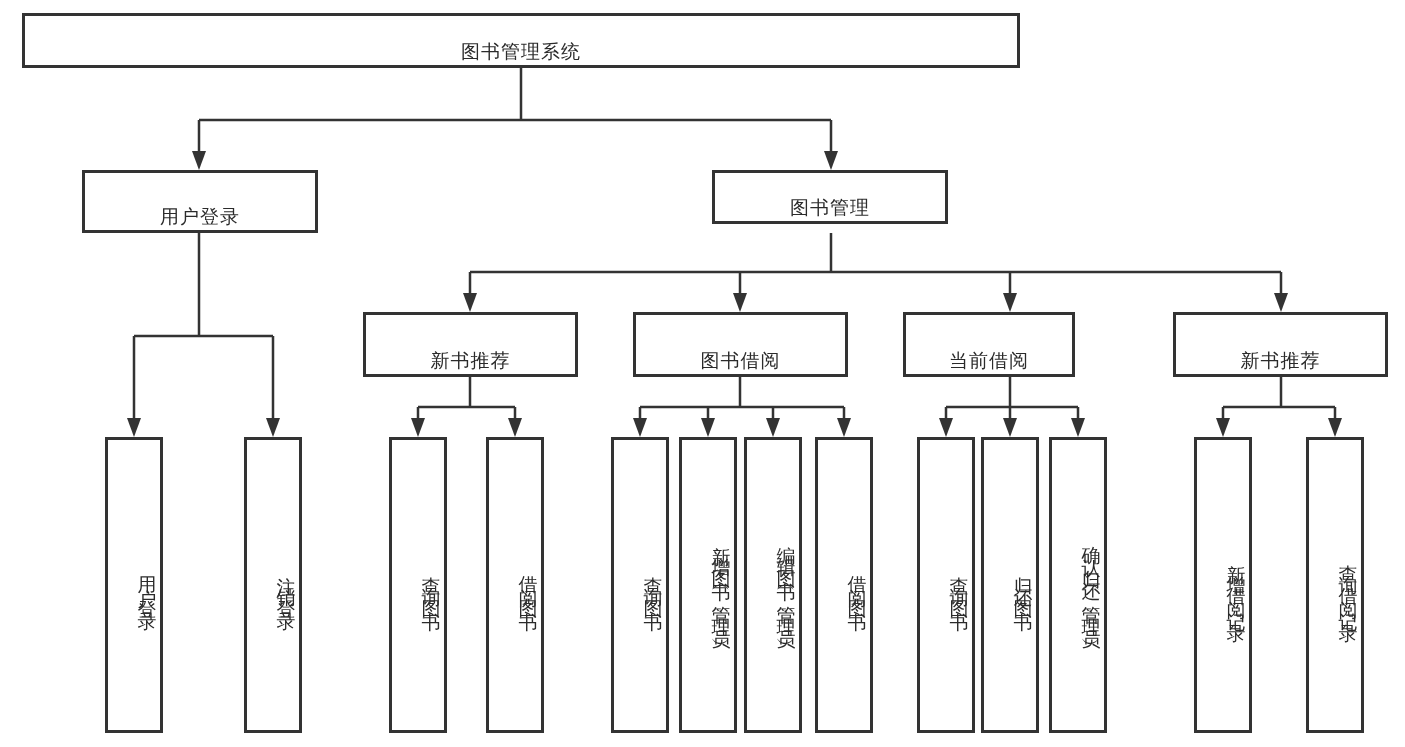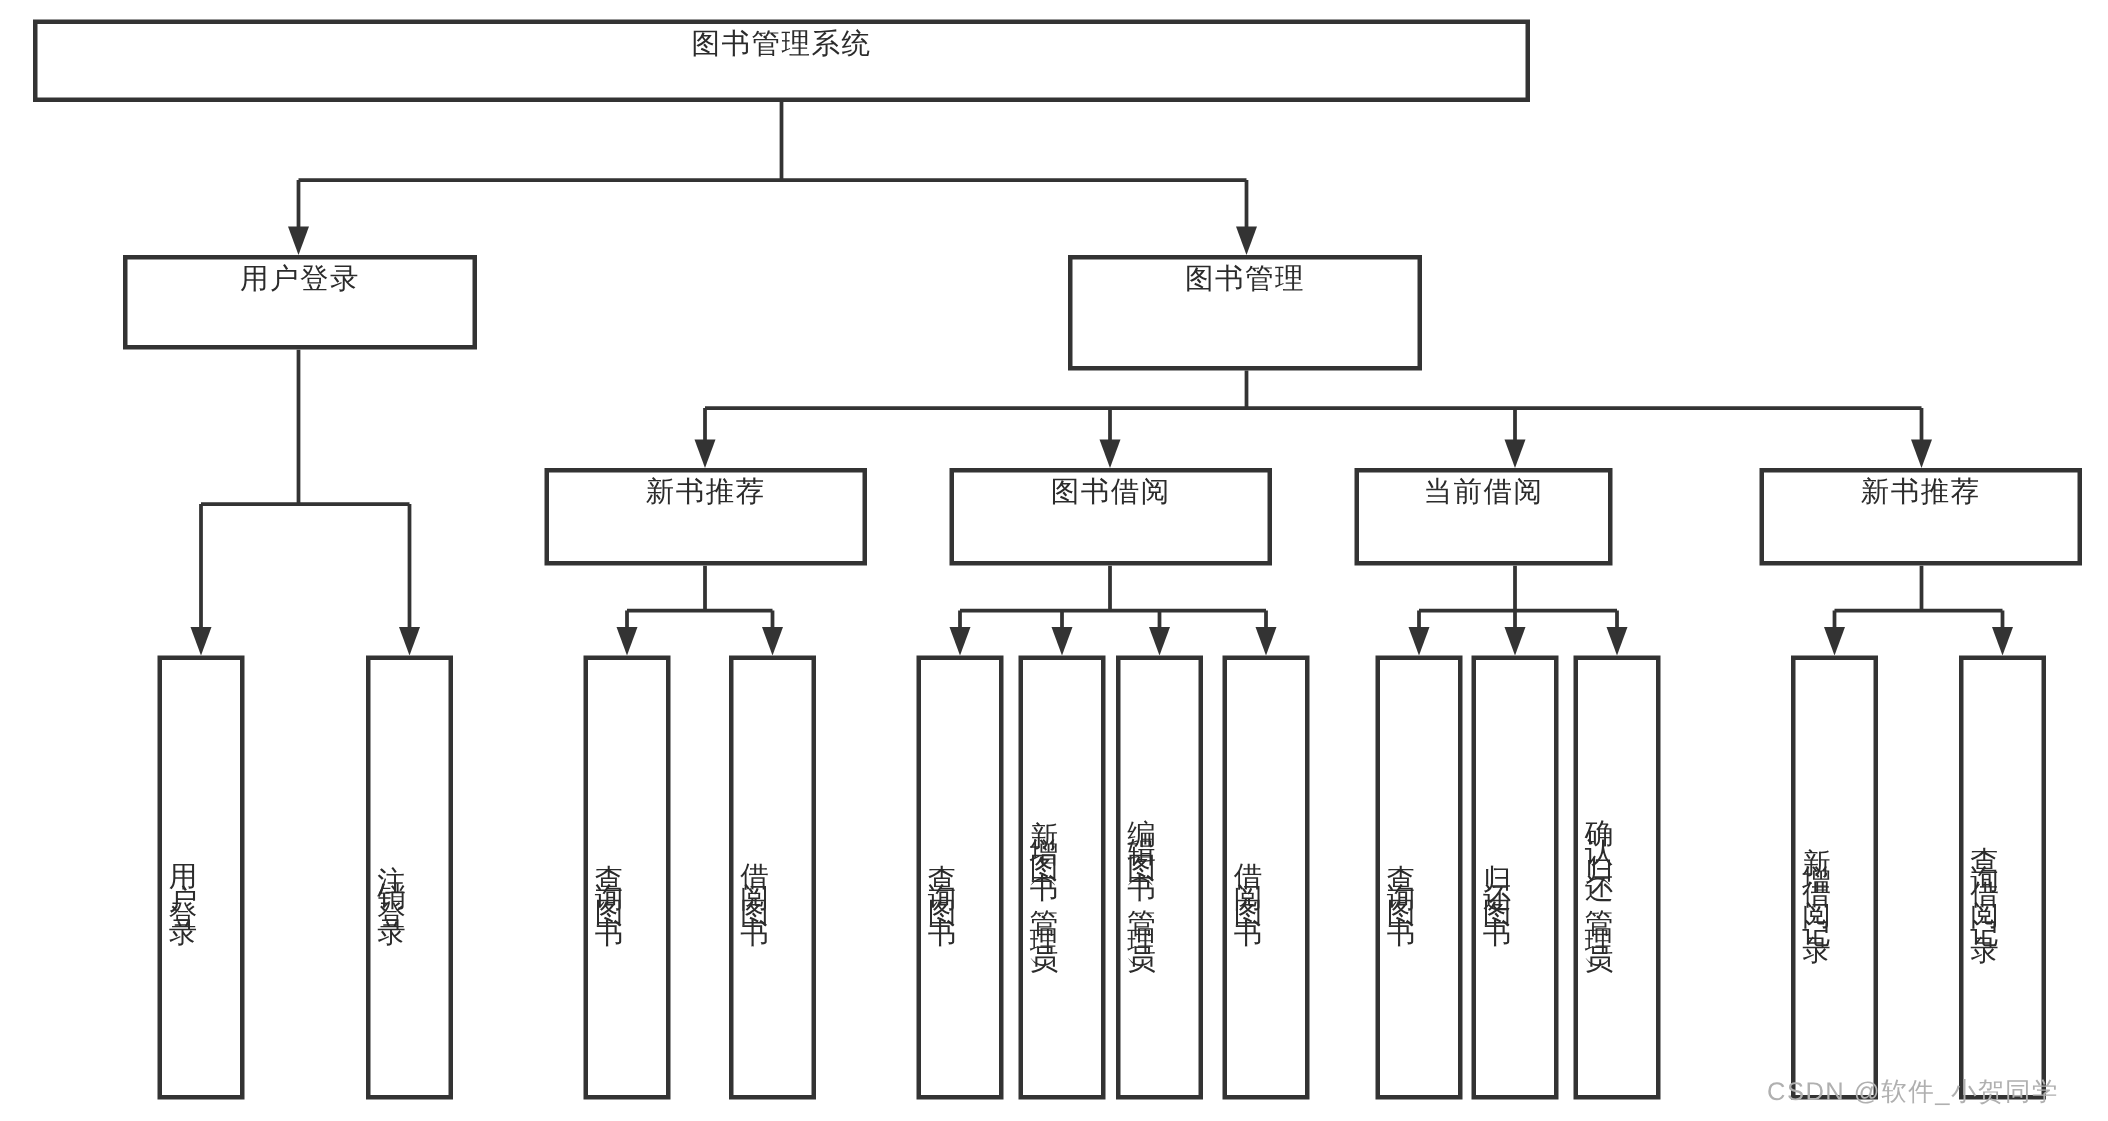--- a/index.html
+++ b/index.html
@@ -20,21 +20,21 @@
     left: 0;
     top: 0;
     z-index: 1;
   }
   .box {
     position: absolute;
     box-sizing: border-box;
     border: 3px solid #333333;
     background: #ffffff;
     display: flex;
-    align-items: flex-start;
+    align-items: flex-end;
     justify-content: center;
     color: #2b2b2b;
     font-size: 19px;
     letter-spacing: 1px;
     z-index: 2;
   }
   .box.h {  }
   .box.v {
     writing-mode: vertical-lr;
     text-orientation: mixed;
@@ -103,21 +103,21 @@
     </g>
   </svg>
 
   <div class="box h" style="left:22px; top:13px; width:998px; height:55px;">
     <span>图书管理系统</span>
   </div>
 
   <div class="box h" style="left:82px; top:170px; width:236px; height:63px;">
     <span>用户登录</span>
   </div>
-  <div class="box h" style="left:712px; top:170px; width:236px; height:77px;">
+  <div class="box h" style="left:712px; top:170px; width:236px; height:54px;">
     <span>图书管理</span>
   </div>
 
   <div class="box h" style="left:363px; top:312px; width:215px; height:65px;">
     <span>新书推荐</span>
   </div>
   <div class="box h" style="left:633px; top:312px; width:215px; height:65px;">
     <span>图书借阅</span>
   </div>
   <div class="box h" style="left:903px; top:312px; width:172px; height:65px;">
@@ -160,15 +160,14 @@
   <div class="box v" style="left:1049px; top:437px; width:58px; height:296px;">
     <span>确认归还（管理员）</span>
   </div>
   <div class="box v" style="left:1194px; top:437px; width:58px; height:296px;">
     <span>新增借阅记录</span>
   </div>
   <div class="box v" style="left:1306px; top:437px; width:58px; height:296px;">
     <span>查询借阅记录</span>
   </div>
 
-  <div class="watermark">CSDN @软件_小贺同学</div>
 
 </div>
 
 </body></html>

